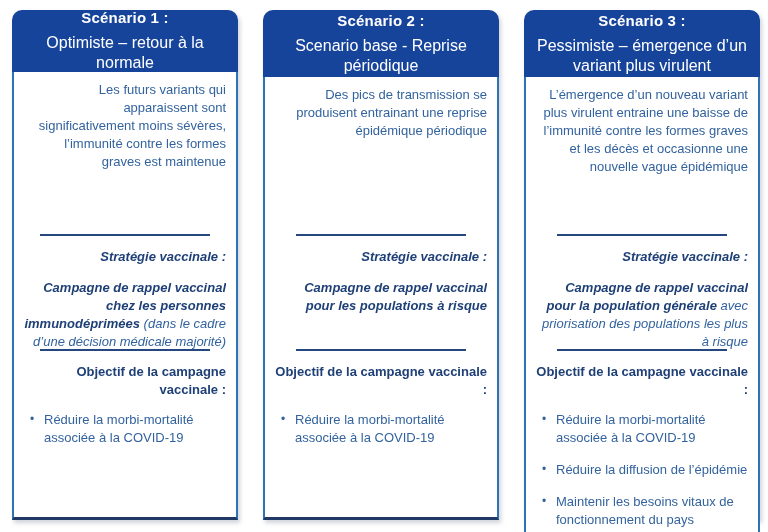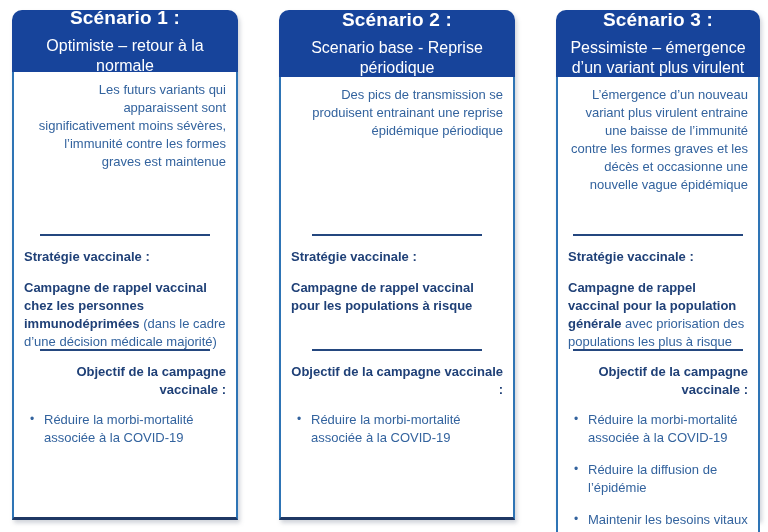--- a/index.html
+++ b/index.html
@@ -16,35 +16,35 @@
   }
   .card {
     height: 510px;
     display: flex;
     flex-direction: column;
     box-shadow: 2px 3px 4px rgba(120,130,145,0.35);
     border-radius: 10px 10px 0 0;
   }
   .card.c1 { width: 226px; }
   .card.c2 { width: 236px; }
-  .card.c3 { width: 204px; }
+  .card.c3 { width: 236px; }
   .card-header {
     background: #17449B;
     border-radius: 10px 10px 0 0;
     color: #ffffff;
     text-align: center;
     display: flex;
     flex-direction: column;
     justify-content: center;
     padding: 6px 10px;
     flex: 0 0 auto;
   }
   .c1 .card-header { height: 62px; }
   .c2 .card-header, .c3 .card-header { height: 67px; }
-  .card-title { font-weight: bold; font-size: 19px; letter-spacing: 0.2px; }
+  .card-title { font-weight: bold; font-size: 15px; letter-spacing: 0.2px; }
   .card-subtitle { font-size: 16px; margin-top: 7px; line-height: 1.25; }
   .card-body {
     flex: 1;
     background: #ffffff;
     border-left: 2px solid #2E74B5;
     border-right: 2px solid #2E74B5;
     border-bottom: 3px solid #1F3864;
     padding: 9px 10px 8px 10px;
     display: flex;
     flex-direction: column;
@@ -55,21 +55,21 @@
   .desc-section { text-align: right; overflow: hidden; }
   .c1 .desc-section { height: 153px; }
   .c2 .desc-section, .c3 .desc-section { height: 148px; }
   .desc-section p + p { margin-top: 18px; }
   .divider {
     width: 170px;
     border-top: 2px solid #24477F;
     margin: 0 auto 12px auto;
     flex: 0 0 auto;
   }
-  .strategy-section { height: 101px; text-align: left; overflow: hidden; }
+  .strategy-section { height: 101px; text-align: right; overflow: hidden; font-style: italic; }
   .strategy-heading { font-weight: bold; color: #1F4077; margin-bottom: 13px; }
   .strategy-text strong { color: #1F4077; }
   .objective-section { flex: 1; overflow: hidden; }
   .objective-heading {
     font-weight: bold; color: #1F4077;
     text-align: right; margin-bottom: 12px;
   }
   ul.objective-list { list-style: none; }
   ul.objective-list li {
     display: flex;

